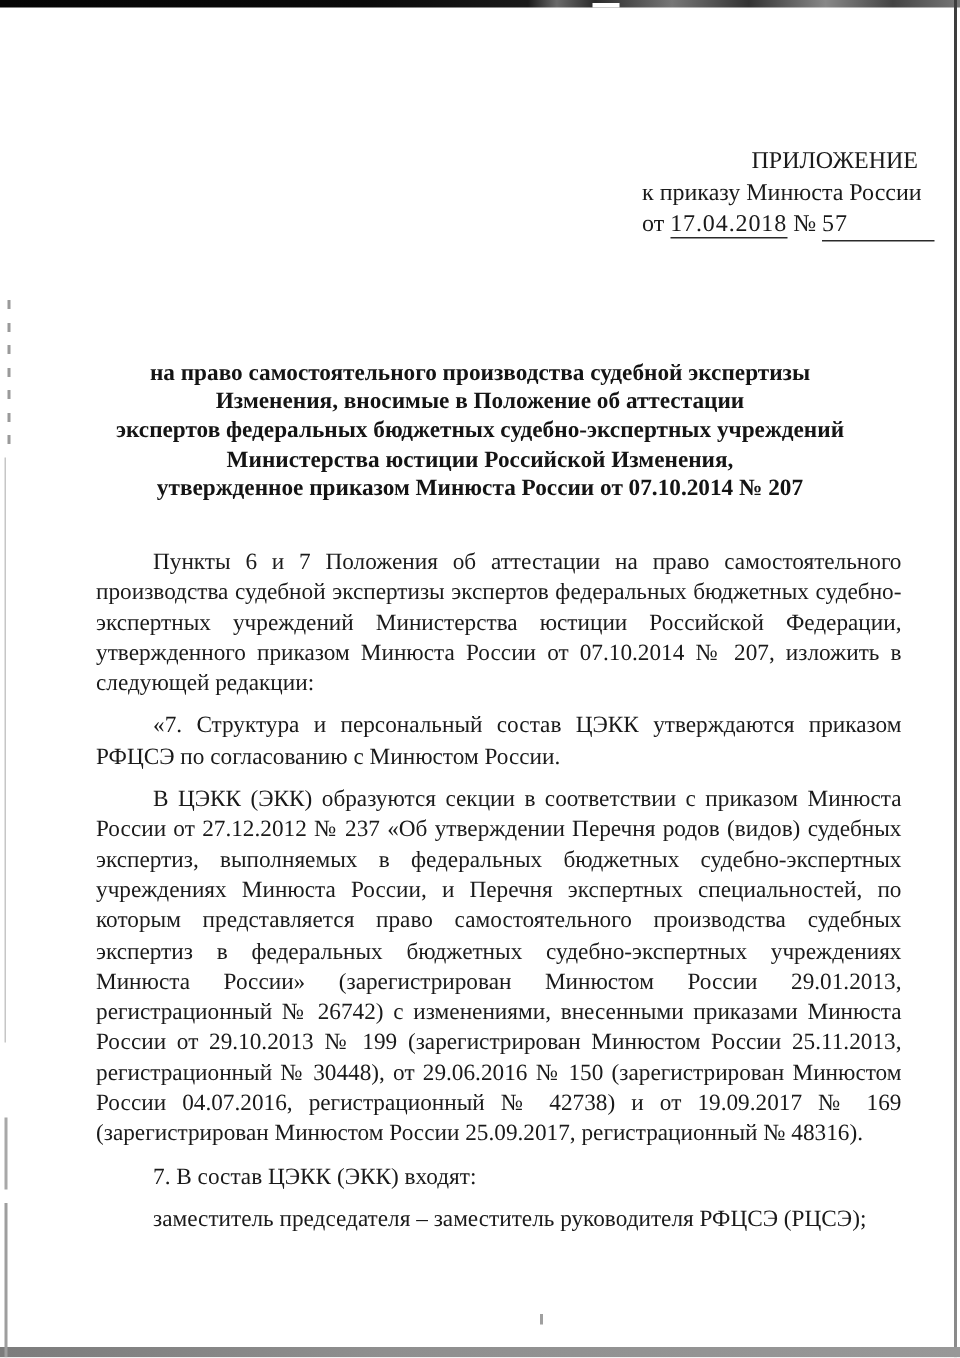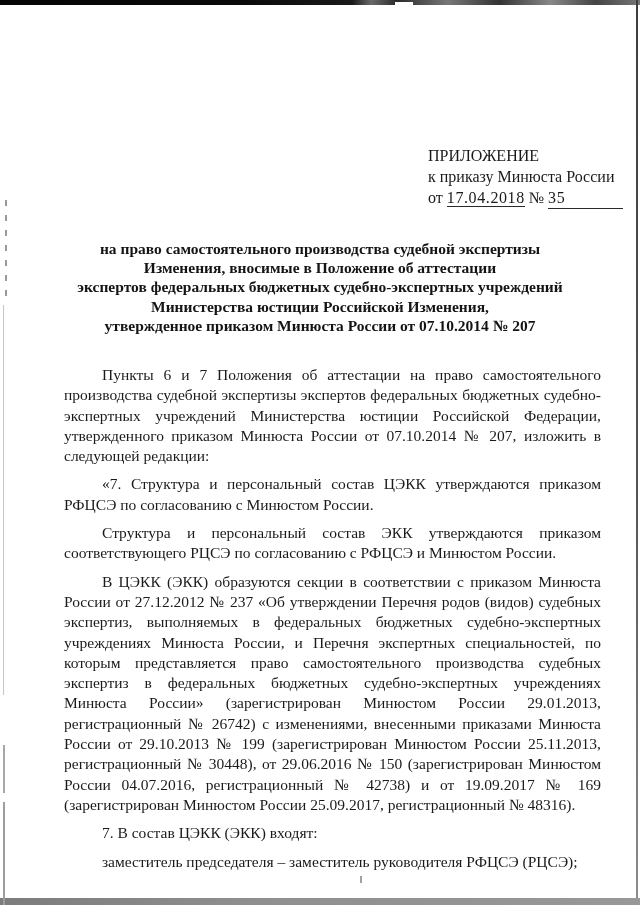--- a/index.html
+++ b/index.html
@@ -62,21 +62,21 @@
     width: 2px; height: 7px; background: #a0a0a0;
   }
 
   
   .header-block {
     position: absolute; left: 428px; top: 97px;
     width: 184px;
     font-size: 16px; line-height: 21px;
     white-space: nowrap;
   }
-  .hdr-line1 { text-align: left; margin-top: 48px; }
+  .hdr-line1 { text-align: right; }
   .underlined {
     border-bottom: 1.5px solid #2a2a2a;
     letter-spacing: 0.6px;
   }
   .num-underlined {
     display: inline-block;
     border-bottom: 1.5px solid #2a2a2a;
     padding-right: 58px;
     letter-spacing: 0.6px;
   }
@@ -121,34 +121,33 @@
   <div class="edge-left-low2"></div>
   <div class="speck"></div>
 
   <div class="header-block">
     <div class="hdr-line1">ПРИЛОЖЕНИЕ</div>
     <div class="hdr-line2">к приказу Минюста России</div>
     <div class="hdr-line3">
       <span>от</span>
       <span class="underlined">17.04.2018</span>
       <span>№</span>
-      <span class="num-underlined">35</span>
+      <span class="num-underlined">57</span>
     </div>
   </div>
 
   <div class="title-block">
     <div>на право самостоятельного производства судебной экспертизы</div>
     <div>Изменения, вносимые в Положение об аттестации</div>
     <div>экспертов федеральных бюджетных судебно-экспертных учреждений</div>
     <div>Министерства юстиции Российской Изменения,</div>
     <div>утвержденное приказом Минюста России от 07.10.2014 № 207</div>
   </div>
 
   <div class="body-block">
     <p>Пункты 6 и 7 Положения об аттестации на право самостоятельного производства судебной экспертизы экспертов федеральных бюджетных судебно-экспертных учреждений Министерства юстиции Российской Федерации, утвержденного приказом Минюста России от 07.10.2014 № 207, изложить в следующей редакции:</p>
     <p>«7. Структура и персональный состав ЦЭКК утверждаются приказом РФЦСЭ по согласованию с Минюстом России.</p>
-    <p>Структура и персональный состав ЭКК утверждаются приказом соответствующего РЦСЭ по согласованию с РФЦСЭ и Минюстом России.</p>
     <p>В ЦЭКК (ЭКК) образуются секции в соответствии с приказом Минюста России от 27.12.2012 № 237 «Об утверждении Перечня родов (видов) судебных экспертиз, выполняемых в федеральных бюджетных судебно-экспертных учреждениях Минюста России, и Перечня экспертных специальностей, по которым представляется право самостоятельного производства судебных экспертиз в федеральных бюджетных судебно-экспертных учреждениях Минюста России» (зарегистрирован Минюстом России 29.01.2013, регистрационный № 26742) с изменениями, внесенными приказами Минюста России от 29.10.2013 № 199 (зарегистрирован Минюстом России 25.11.2013, регистрационный № 30448), от 29.06.2016 № 150 (зарегистрирован Минюстом России 04.07.2016, регистрационный № 42738) и от 19.09.2017 № 169 (зарегистрирован Минюстом России 25.09.2017, регистрационный № 48316).</p>
     <p>7. В состав ЦЭКК (ЭКК) входят:</p>
     <p>заместитель председателя – заместитель руководителя РФЦСЭ (РЦСЭ);</p>
   </div>
 
 </div>
 
 </body></html>

